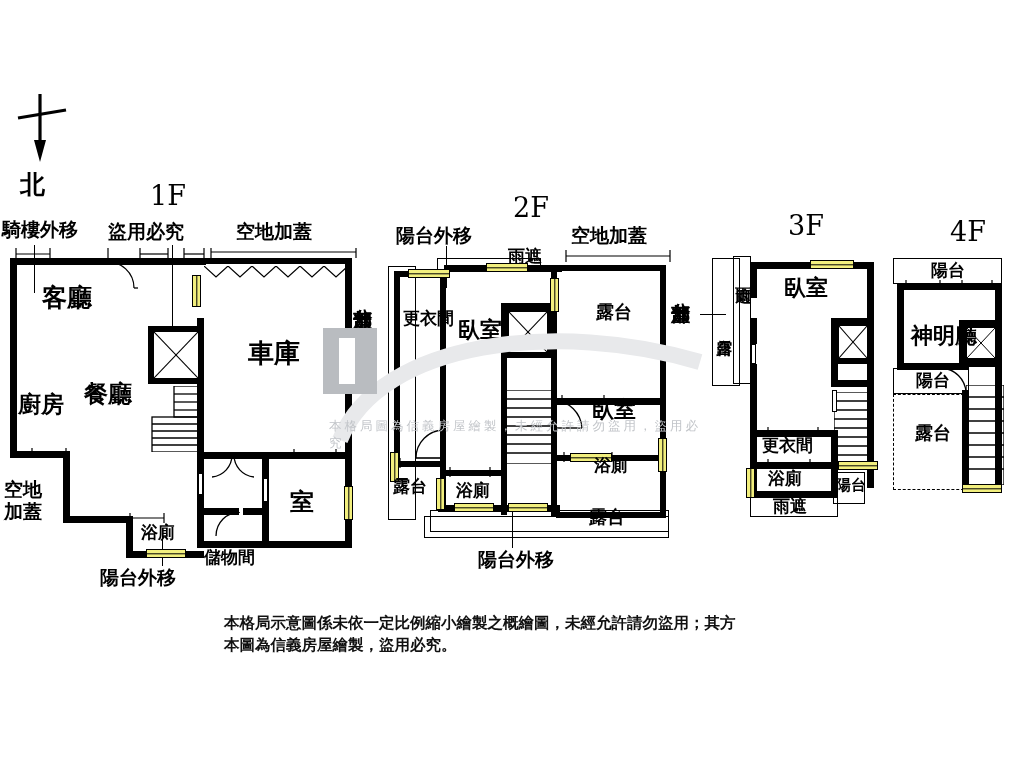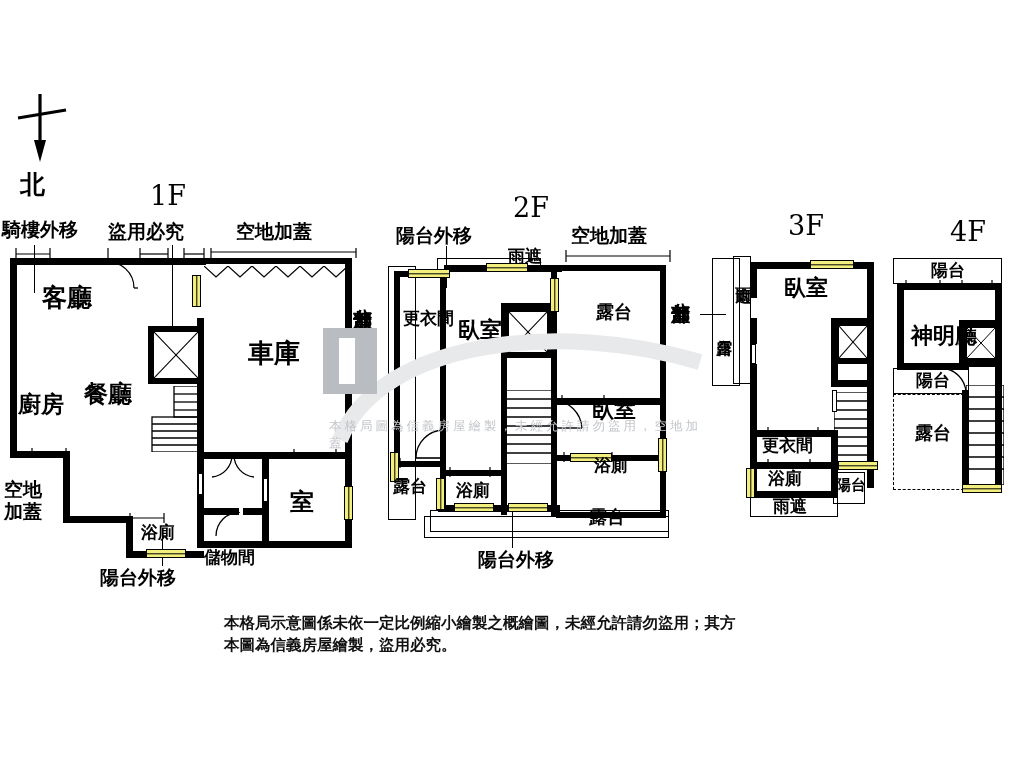--- a/index.html
+++ b/index.html
@@ -520,21 +520,21 @@
   <div class="txt cjk" style="left:916px;top:372px;font-size:17px;">陽台</div>
   <div class="txt cjk" style="left:915px;top:424px;font-size:18px;">露台</div>
 
   <div id="wmarc">
     <svg width="420" height="150" viewBox="0 0 420 150">
       <path d="M40,140 C80,40 260,20 400,62" fill="none" stroke="#e8e9eb" stroke-width="16"></path>
     </svg>
   </div>
   <div id="wm">
     <div class="wmlogo"></div>
-    <div class="wmsmall">本格局圖為信義房屋繪製，未經允許請勿盜用，空地加蓋</div>
+    <div class="wmsmall">本格局圖為信義房屋繪製，未經允許請勿盜用，盜用必究</div>
   </div>
 
   <div id="disclaimer">
     <div>本格局示意圖係未依一定比例縮小繪製之概繪圖，未經允許請勿盜用；其方</div>
     <div>本圖為信義房屋繪製，盜用必究。</div>
   </div>
 
 </div>
 
 </body></html>

